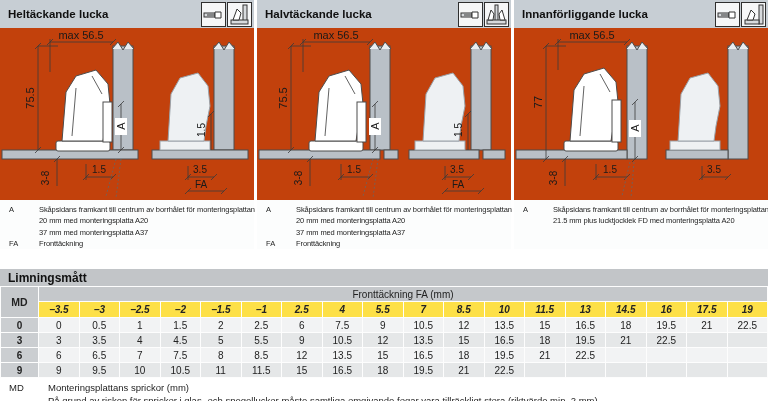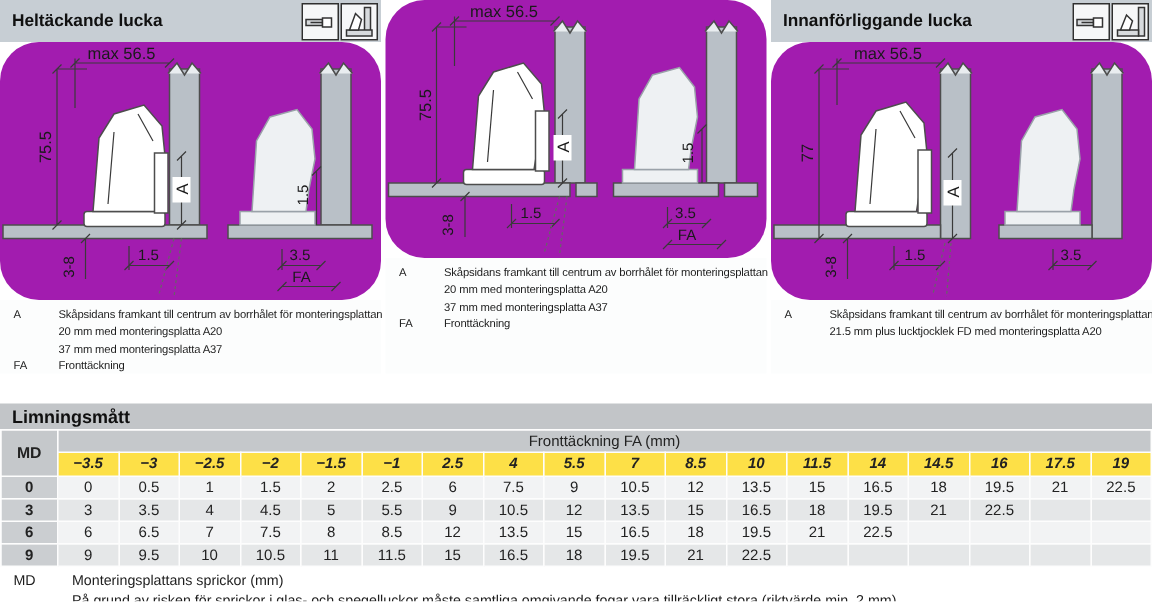--- a/index.html
+++ b/index.html
@@ -9,21 +9,21 @@
 
   
   .cols { display:flex; gap:3px; }
   .col { width:254px; display:flex; flex-direction:column; }
   .col-header { height:28px; background:#c7ced4; display:flex; align-items:center;
                 justify-content:space-between; padding:0 2px 0 8px; }
   .col-title { font-weight:bold; font-size:11.5px; color:#101010; letter-spacing:0; }
   .icons { display:flex; }
   .icon-box { width:25px; height:25px; background:#f6f7f8; border:1px solid #2f2f2f; margin-left:1px;
               display:flex; align-items:center; justify-content:center; }
-  .diagram { height:172px; background:#a21caf; position:relative;border-radius:26px; }
+  .diagram { height:172px; background:#c2410c; position:relative; }
   .diagram svg { position:absolute; left:0; top:0; }
 
   .notes { flex:1; background:#fcfdfd; padding:4px 4px 0 9px; font-size:7.5px; color:#1d1d1d; line-height:1.5; }
   .note-row { display:flex; }
   .note-label { width:30px; flex:none; }
   .note-lines { flex:1; }
   .note-line { white-space:nowrap; letter-spacing:-0.1px; }
 
   
   .limning-bar { height:17px; background:#c2c5c8; margin-top:20px; display:flex; align-items:center; padding-left:8px; }
@@ -128,20 +128,40 @@
         <div class="note-row">
           <span class="note-label">FA</span>
           <span class="note-lines">
             <div class="note-line">Fronttäckning</div>
           </span>
         </div>
       </div>
     </div>
 
     <div class="col">
+      <div class="col-header">
+        <span class="col-title">Halvtäckande lucka</span>
+        <span class="icons">
+          <span class="icon-box">
+            <svg width="21" height="21" viewBox="0 0 21 21">
+              <rect x="1" y="9" width="11" height="4" fill="#d7dadd" stroke="#333" stroke-width="1"></rect>
+              <path d="M12,8 L18,8 L18,14 L12,14 Z" fill="#fff" stroke="#333" stroke-width="1"></path>
+              <path d="M4,11 L12,11" stroke="#333" stroke-width="1"></path>
+            </svg>
+          </span>
+          <span class="icon-box">
+            <svg width="21" height="21" viewBox="0 0 21 21">
+              <rect x="9" y="1" width="3" height="16" fill="#d7dadd" stroke="#333" stroke-width="1"></rect>
+              <rect x="1" y="16" width="19" height="4" fill="#d7dadd" stroke="#333" stroke-width="1"></rect>
+              <path d="M2,16 L5,6 L8,10 L7,16 Z" fill="#fff" stroke="#333" stroke-width="1"></path>
+              <path d="M19,16 L16,6 L13,10 L14,16 Z" fill="#fff" stroke="#333" stroke-width="1"></path>
+            </svg>
+          </span>
+        </span>
+      </div>
       <div class="diagram">
         <svg width="254" height="172" viewBox="0 0 254 172">
           <rect class="wood" x="113" y="18" width="20" height="104"></rect>
           <path d="M112,21 L118,14 L123,22 L128,14 L134,21" fill="#e9edf0" stroke="#4d4d4d" stroke-width="1"></path>
           <rect class="wood" x="2" y="122" width="121" height="9"></rect>
           <rect class="wood" x="127" y="122" width="14" height="9"></rect>
           <rect class="hinge" x="52" y="113" width="54" height="10" rx="2"></rect>
           <path class="hinge" d="M58,113 L62,64 L72,48 L92,42 L104,56 L106,76 L102,95 L99,113 Z"></path>
           <path class="dim" d="M68,108 L72,60 M88,48 L98,66"></path>
           <rect class="hinge" x="100" y="74" width="9" height="40"></rect>
@@ -268,21 +288,21 @@
           <th>−2</th>
           <th>−1.5</th>
           <th>−1</th>
           <th>2.5</th>
           <th>4</th>
           <th>5.5</th>
           <th>7</th>
           <th>8.5</th>
           <th>10</th>
           <th>11.5</th>
-          <th>14</th>
+          <th>13</th>
           <th>14.5</th>
           <th>16</th>
           <th>17.5</th>
           <th>19</th>
         </tr>
     </thead>
     <tbody>
         <tr class="odd">
           <th>0</th>
           <td>0</td>

